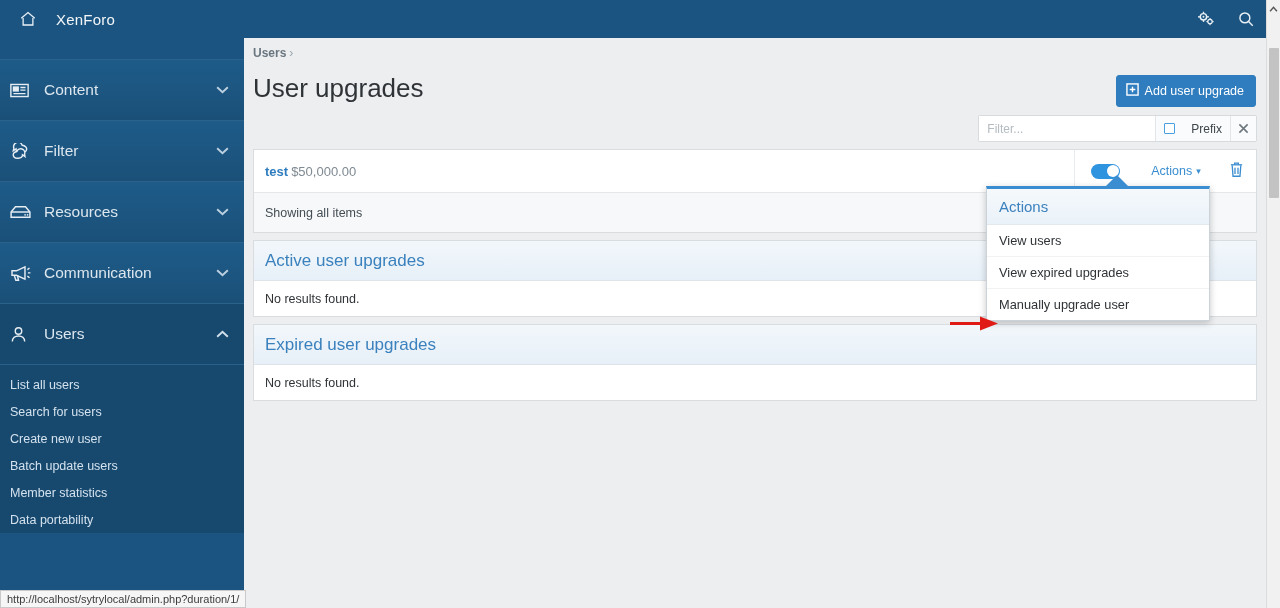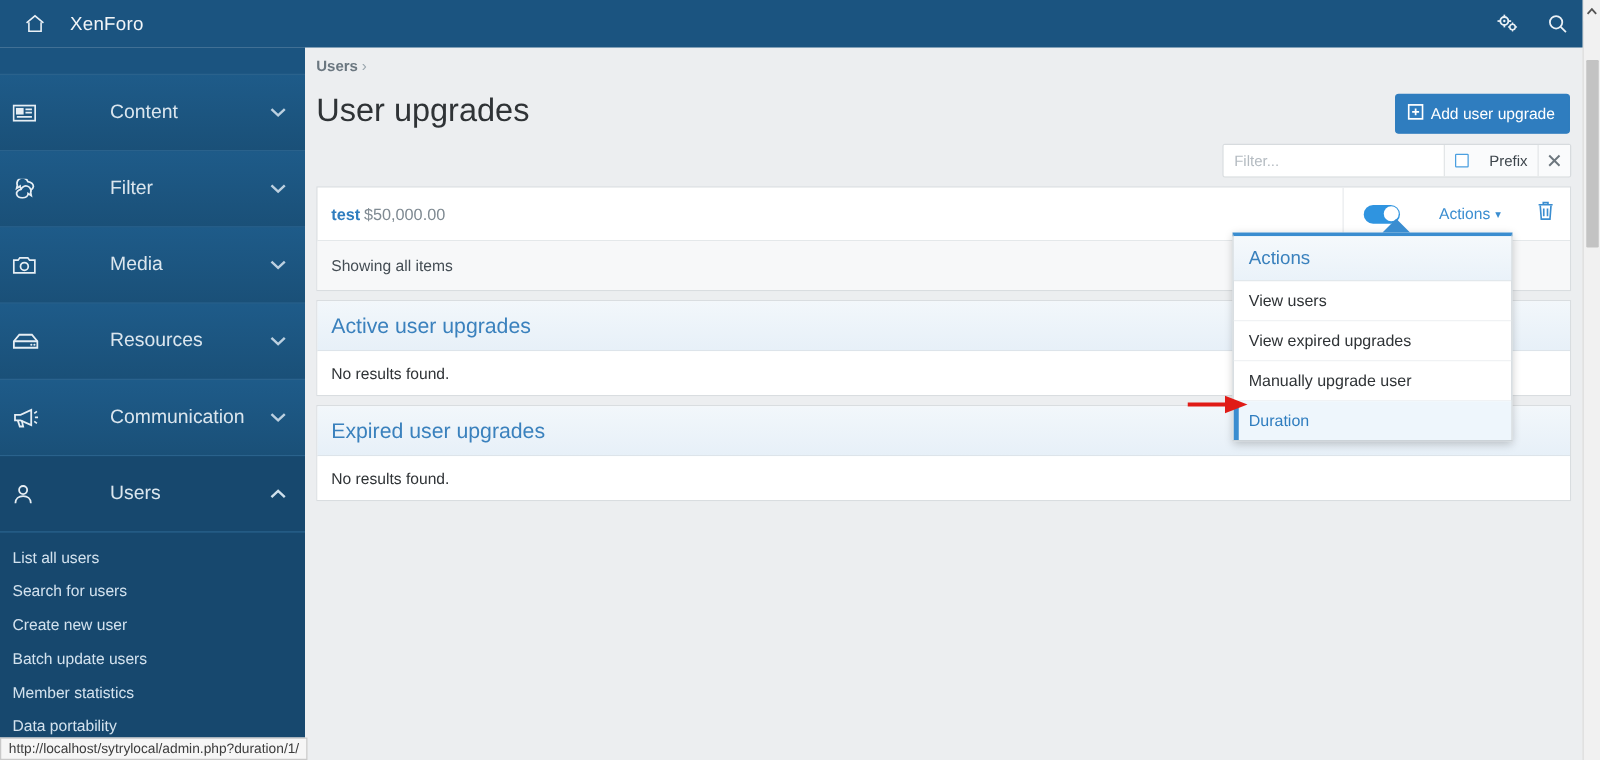--- a/index.html
+++ b/index.html
@@ -37,21 +37,21 @@
     padding-left: 10px; padding-right: 14px;
     border-bottom: 1px solid #2a628c;
     color: #dbe6ee; font-size: 15.5px;
     background: linear-gradient(to bottom, #1e5b89, #1a5078);
   }
   .nav-item.open { background: #17486e; }
   .nav-item .ni-ico {
     width: 34px; display: flex; align-items: center; justify-content: flex-start;
     flex: 0 0 34px;
   }
-  .nav-item .ni-label { flex: 1; margin-left: 44px; }
+  .nav-item .ni-label { flex: 1; }
   .nav-item .ni-chev { flex: 0 0 16px; display: flex; align-items: center; justify-content: center; }
 
   .subnav { padding: 6px 0 0 0; background: #17486e; }
   .sub-item {
     height: 27px; display: flex; align-items: center;
     padding-left: 10px; color: #d3e2ee; font-size: 12.5px;
   }
 
   
   .main {
@@ -287,34 +287,20 @@
         </svg>
       </span>
       <span class="ni-label">Filter</span>
       <span class="ni-chev">
         <svg width="13" height="8" viewBox="0 0 14 9" fill="none" stroke="#bcd0e0" stroke-width="2.2">
             <path d="M1 1.5 L7 7 L13 1.5"></path>
           </svg>
       </span>
     </div>
 
-    <div class="nav-item">
-      <span class="ni-ico">
-        <svg width="19" height="16" viewBox="0 0 22 18" fill="none" stroke="#e6eef4" stroke-width="1.6">
-          <path d="M1.2 4.5h4l1.6-2.2h7.4L15.8 4.5h4.9v11.8H1.2z"></path>
-          <circle cx="11" cy="10.3" r="3.6"></circle>
-        </svg>
-      </span>
-      <span class="ni-label">Media</span>
-      <span class="ni-chev">
-        <svg width="13" height="8" viewBox="0 0 14 9" fill="none" stroke="#bcd0e0" stroke-width="2.2">
-            <path d="M1 1.5 L7 7 L13 1.5"></path>
-          </svg>
-      </span>
-    </div>
 
     <div class="nav-item">
       <span class="ni-ico">
         <svg width="21" height="14" viewBox="0 0 23 15" fill="none" stroke="#e6eef4" stroke-width="1.6">
           <path d="M1.2 7.5 L6 1.8h11l4.8 5.7v5.7H1.2z"></path>
             <path d="M1.2 7.5h20.6"></path>
           <circle cx="16.5" cy="10.6" r=".95" fill="#e6eef4" stroke="none"></circle>
           <circle cx="19.2" cy="10.6" r=".95" fill="#e6eef4" stroke="none"></circle>
         </svg>
       </span>
@@ -451,21 +437,20 @@
       <div class="sec-body">No results found.</div>
     </div>
   </div>
 
   <div class="menu-arrow"></div>
   <div class="menu">
     <div class="menu-title">Actions</div>
     <div class="menu-item"><span>View users</span></div>
     <div class="menu-item"><span>View expired upgrades</span></div>
     <div class="menu-item"><span>Manually upgrade user</span></div>
-    <div class="menu-item hl"><span>Duration</span></div>
   </div>
 
   <div class="ann-arrow">
     <svg width="50" height="18" viewBox="0 0 50 18">
       <path d="M0 8.5 L34 8.5" stroke="#e01b16" stroke-width="3.2"></path>
       <path d="M48 8.5 L30 1.5 L30 15.5 Z" fill="#e01b16"></path>
     </svg>
   </div>
 
   <div class="scroll">

